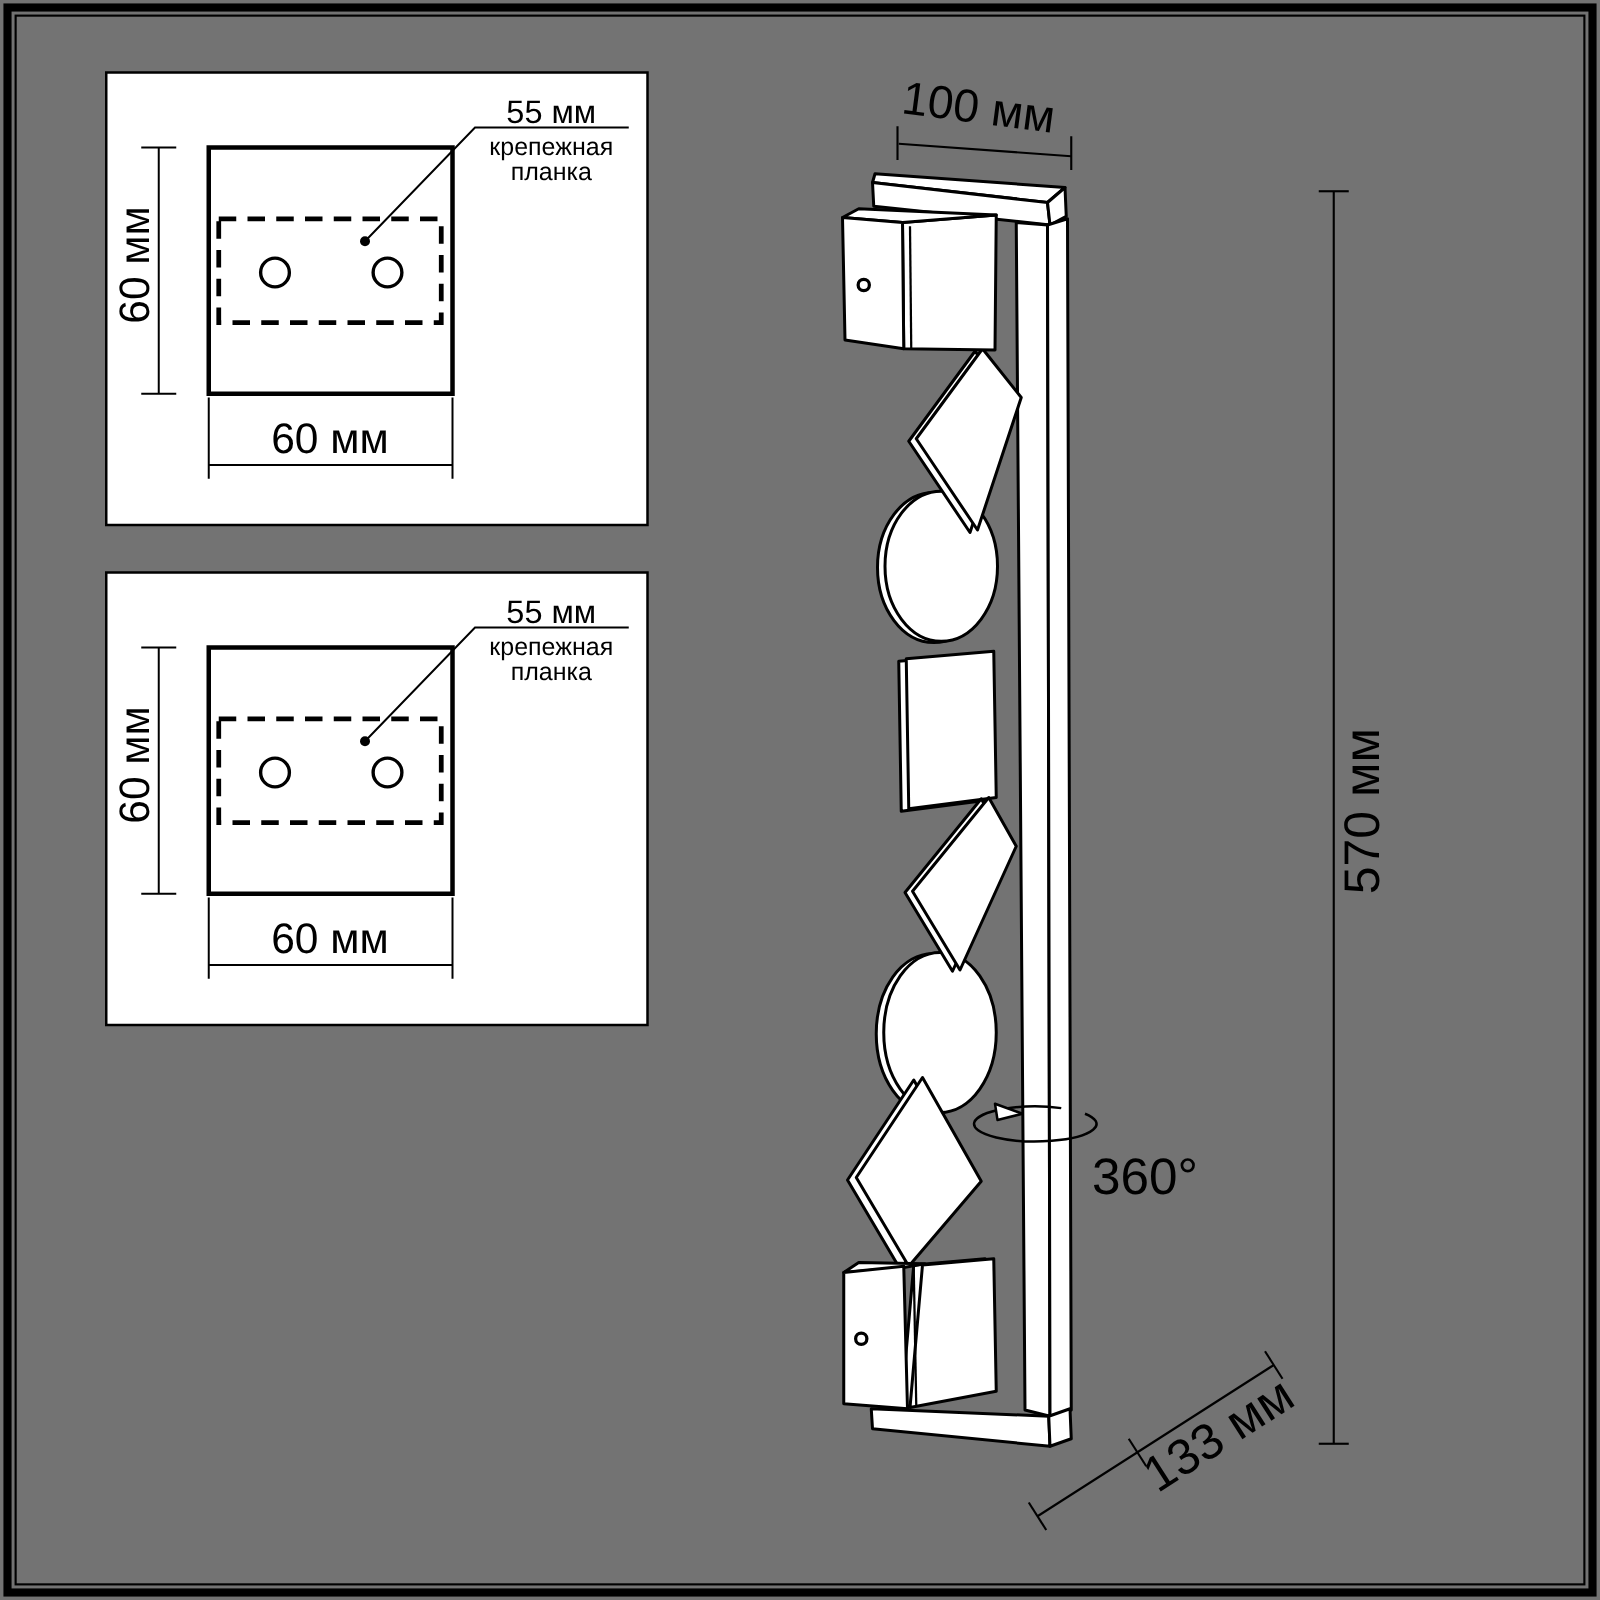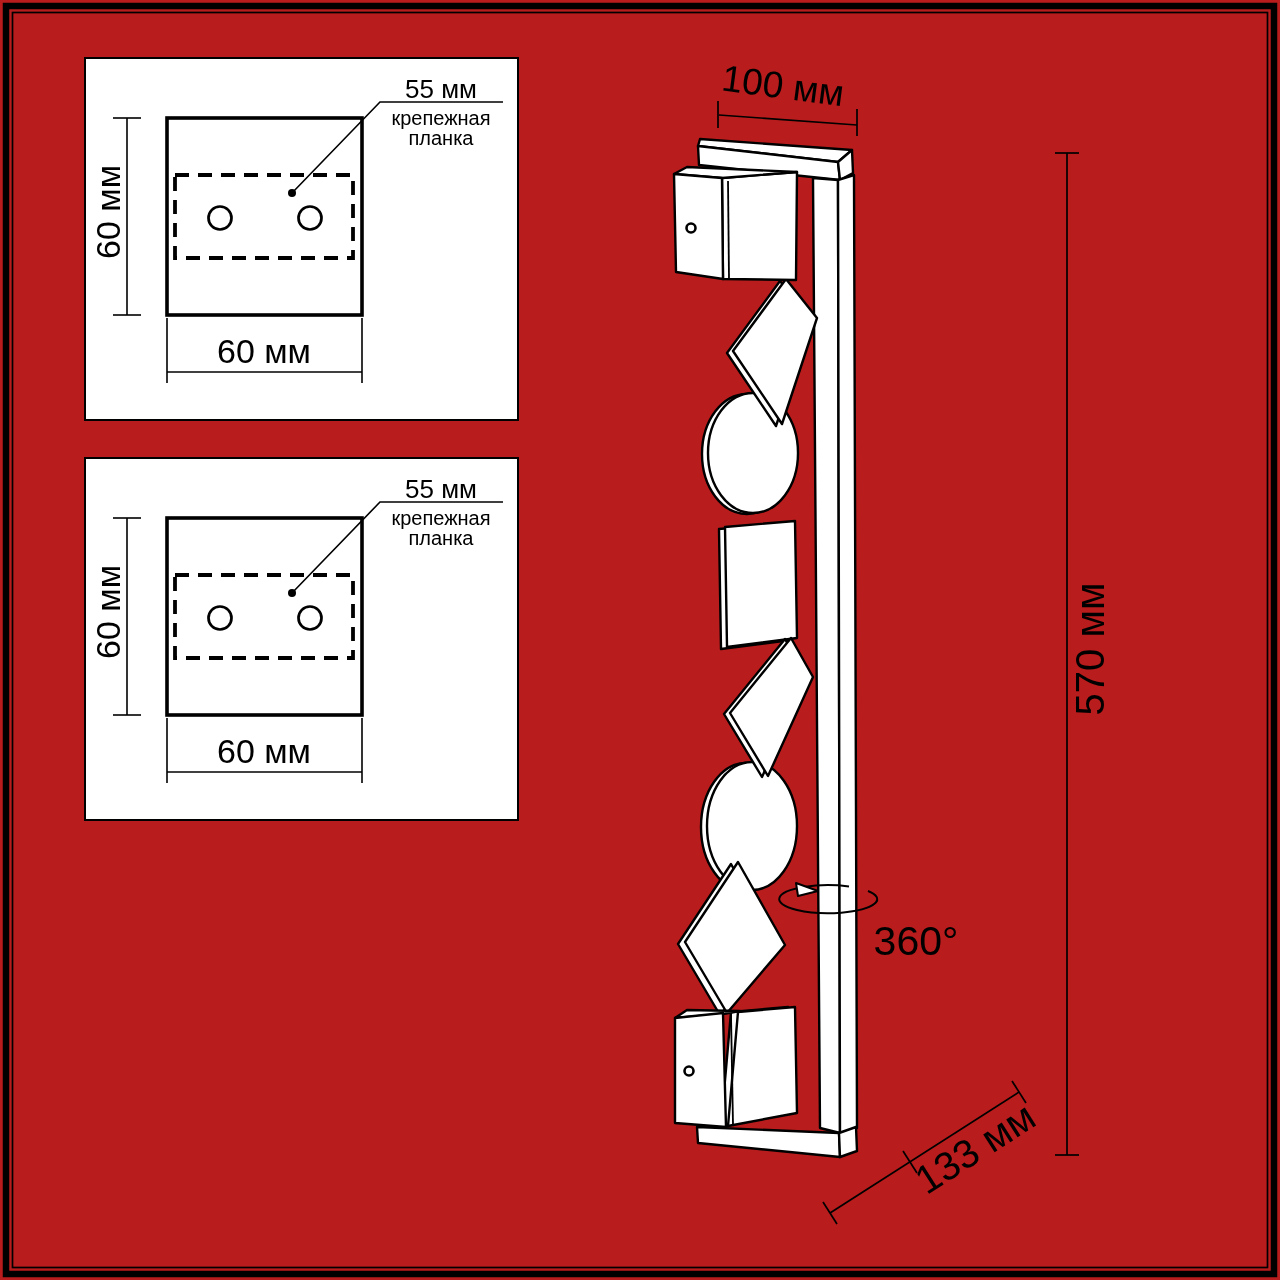--- a/index.html
+++ b/index.html
@@ -1,20 +1,20 @@
 <!DOCTYPE html>
 <html><head>
 <meta charset="utf-8">
 <style>
   html, body { margin: 0; padding: 0; background: #ffffff; }
   .stage {
     position: relative;
     width: 1280px;
     height: 1280px;
-    background: #b91c1c;
+    background: #737373;
     overflow: hidden;
   }
   svg { display: block; }
   .lbl {
     font-family: "Liberation Sans", "DejaVu Sans", sans-serif;
     fill: #000000;
     text-anchor: middle;
   }
 </style>
 </head>

